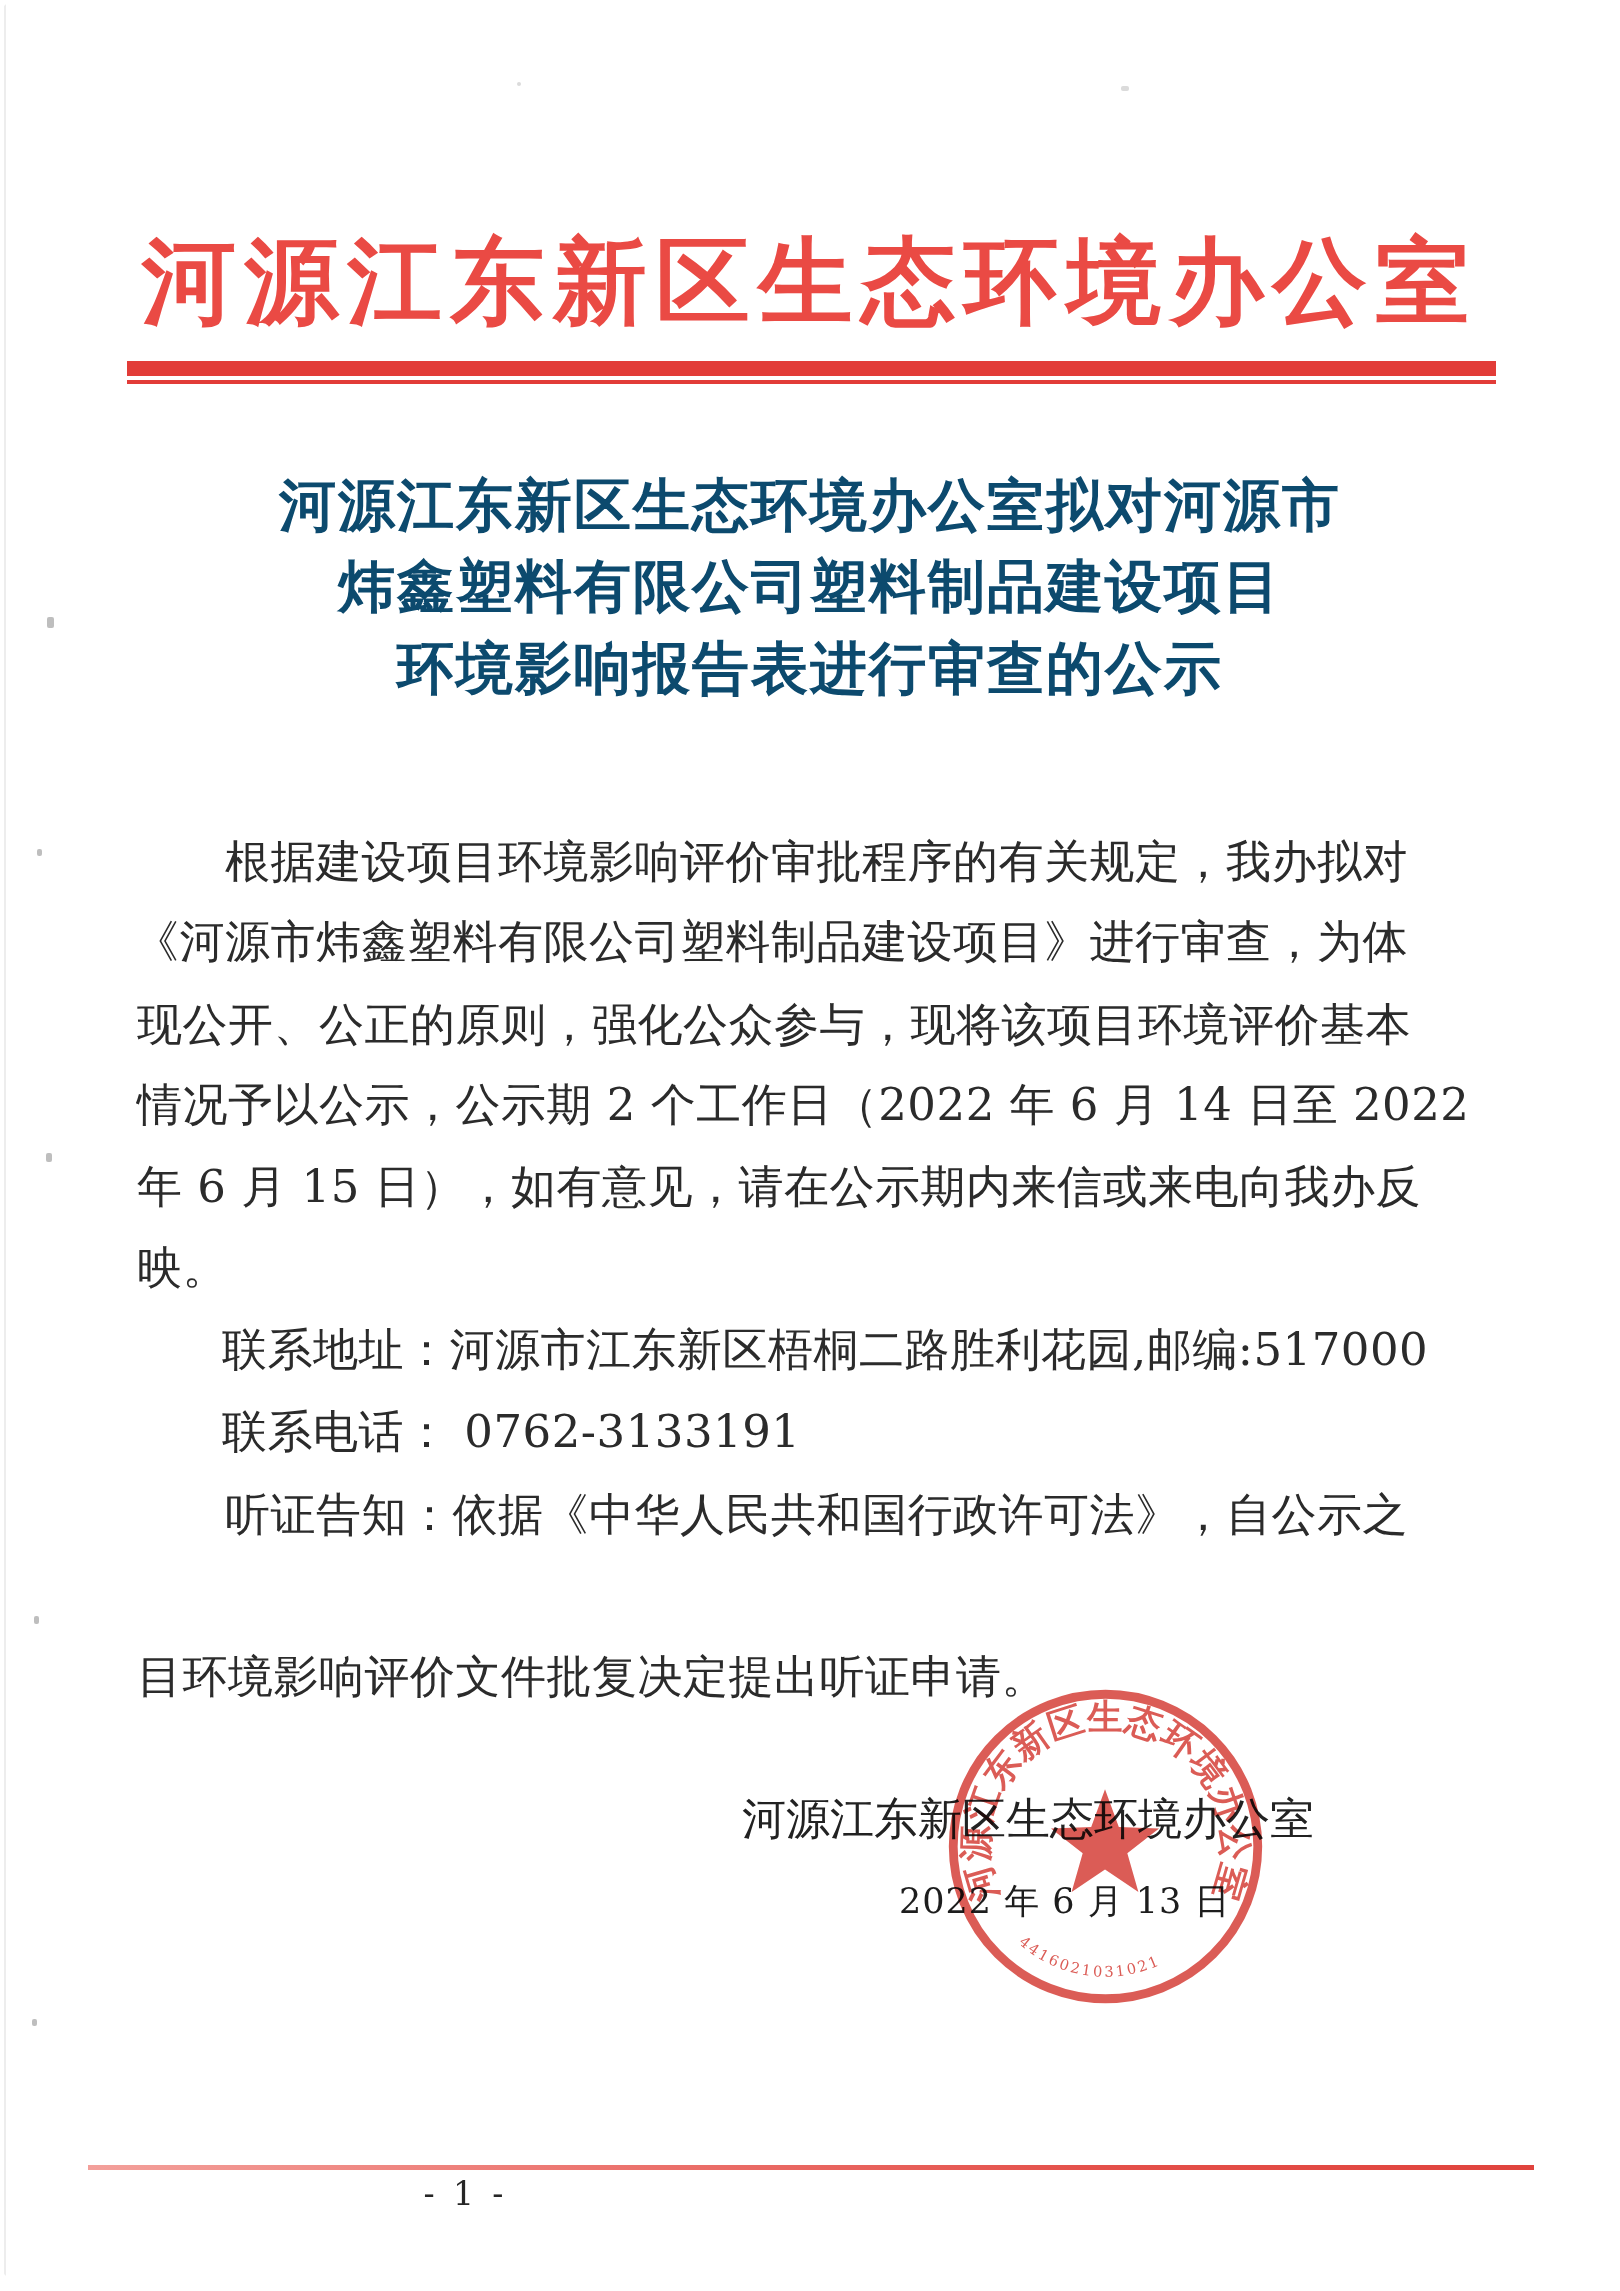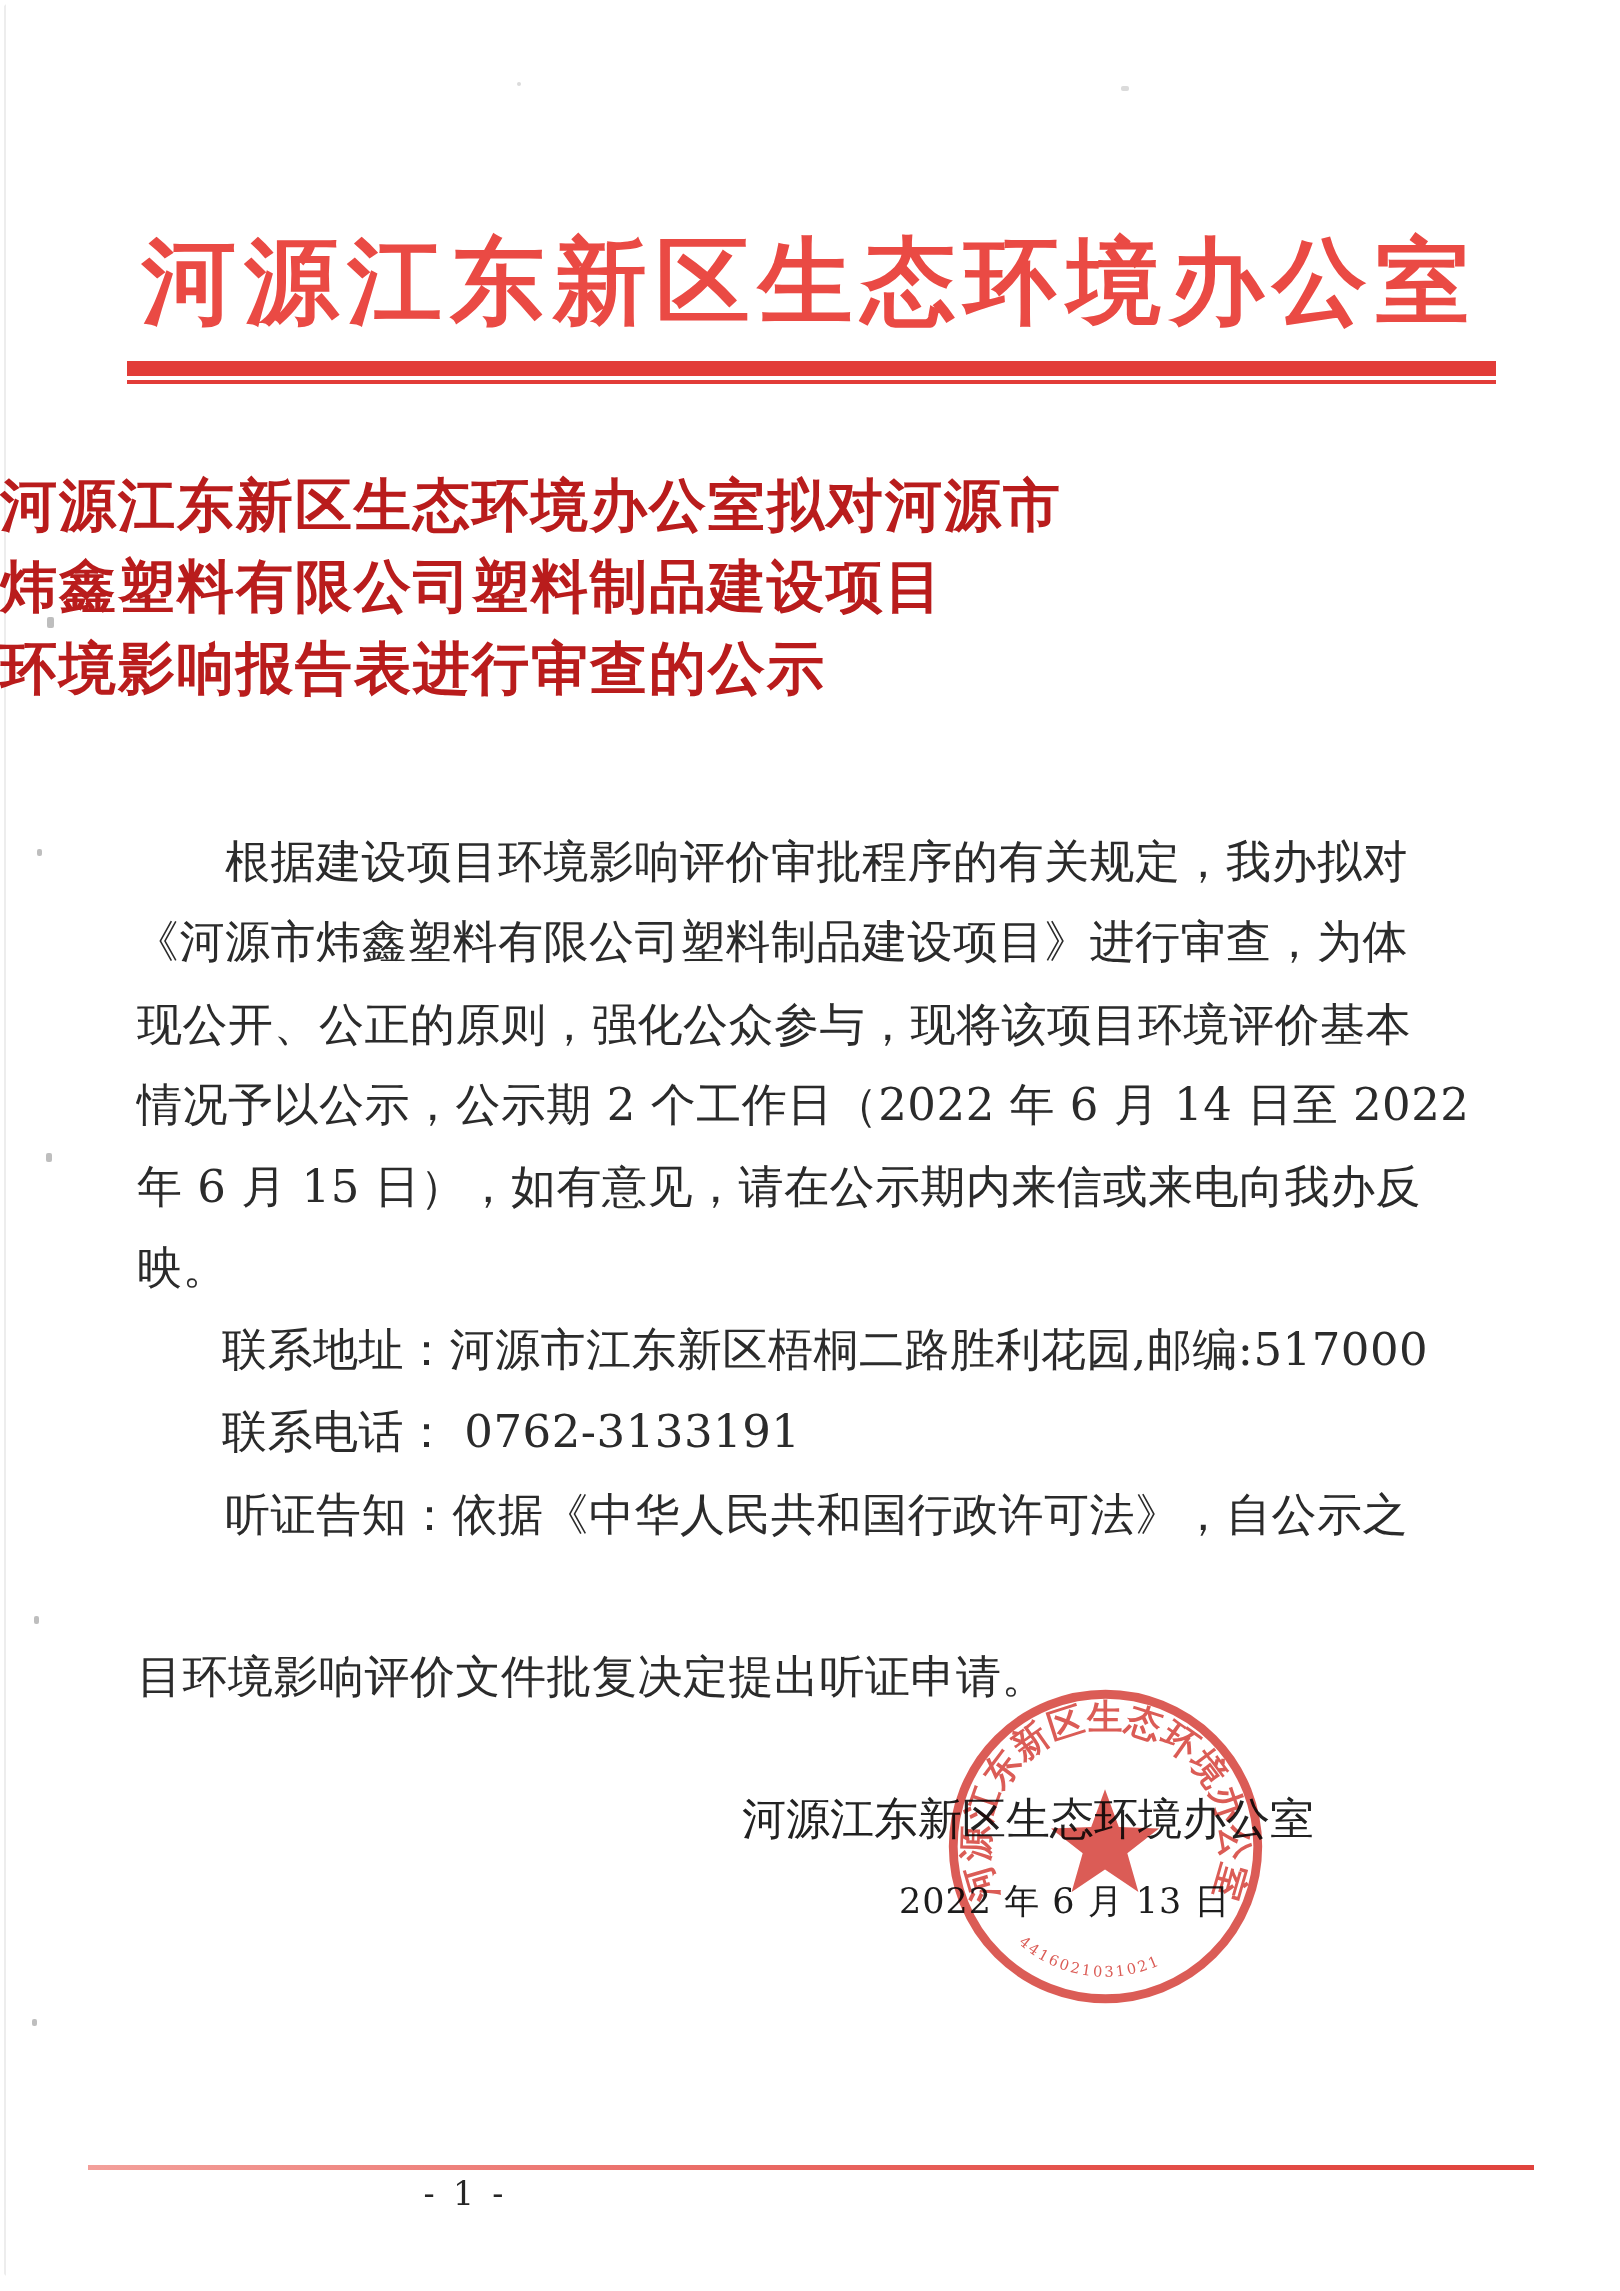--- a/index.html
+++ b/index.html
@@ -27,23 +27,23 @@
   .rule-thick{
     position:absolute;top:361px;left:127px;width:1369px;height:14.7px;
     background:#e23c38;
   }
   .rule-thin{
     position:absolute;top:380px;left:127px;width:1369px;height:3.9px;
     background:#e23c38;
   }
   .doc-title{
     position:absolute;left:0;right:0;
-    text-align:left;
+    text-align:center;
     font-size:57px;line-height:65px;font-weight:700;
-    color:#b91c1c;letter-spacing:2px;
+    color:#0c4a6e;letter-spacing:2px;
     white-space:nowrap;
   }
   .body-line{
     position:absolute;
     font-size:45px;line-height:55px;
     color:#2b2b2b;
     letter-spacing:0.5px;
     white-space:nowrap;
     margin-top:23px;
   }

